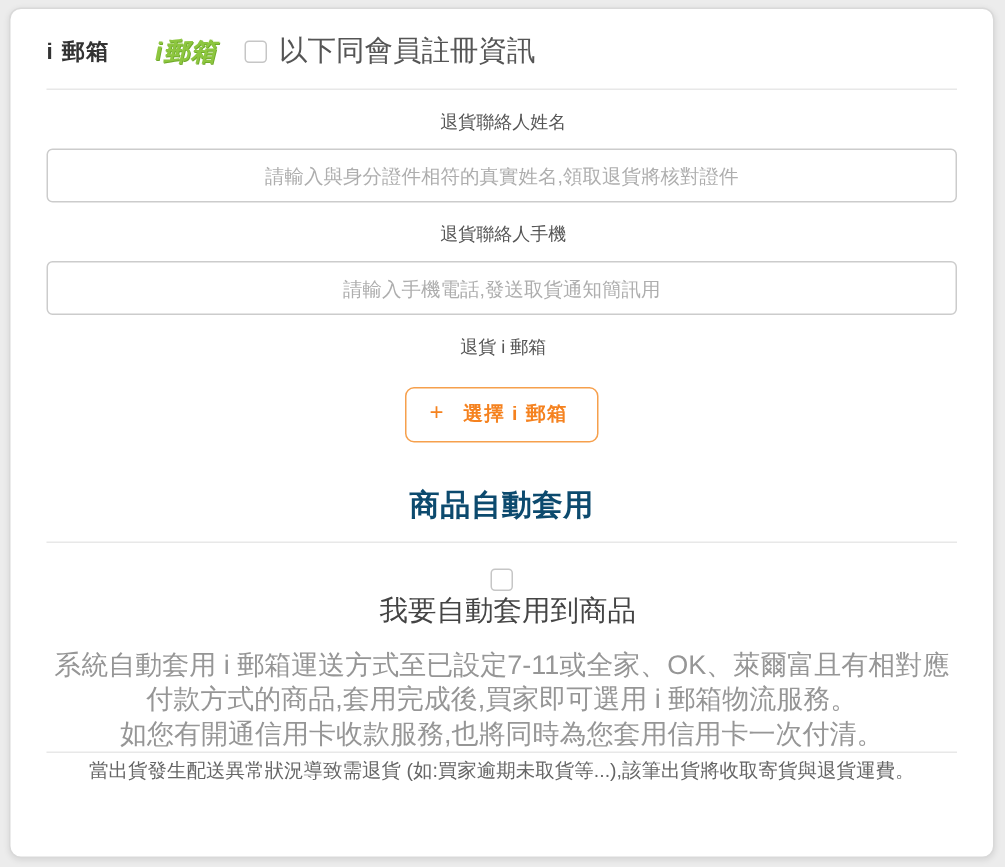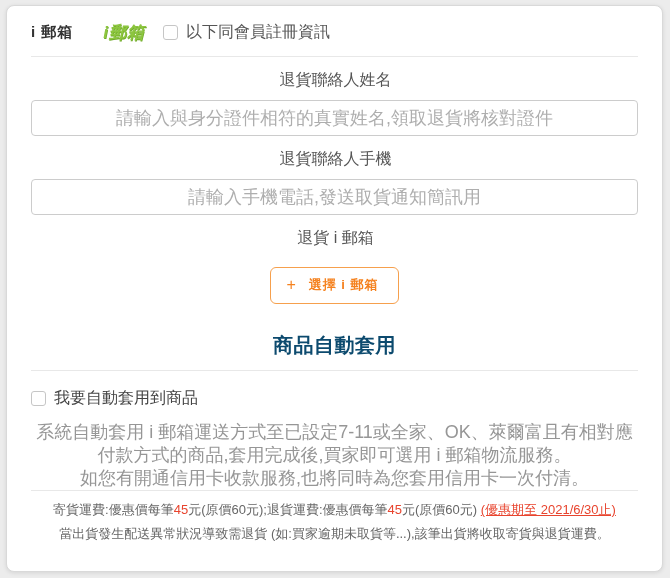--- a/index.html
+++ b/index.html
@@ -39,30 +39,30 @@
   .chk-row { display: flex; align-items: center; cursor: pointer; }
   .card-header .chk-row { margin-left: 18px; }
   .checkbox {
     width: 15px; height: 15px;
     border: 1px solid #c6c6c6;
     border-radius: 3px;
     background: #fff;
     display: inline-block;
     flex: 0 0 auto;
   }
-  .chk-label { margin-left: 8px; font-size: 16px; color: #555; }
+  .chk-label { margin-left: 8px; font-size: 19px; color: #555; }
   .divider { border: none; border-top: 1px solid #e8e8e8; margin: 0 24px; }
   .card-body { padding: 0 24px; flex: 1 1 auto; }
-  .field-label { font-size: 16px; color: #555; margin: 13px 0 9px 2px; }
+  .field-label { font-size: 12px; color: #555; margin: 13px 0 9px 2px; }
   .text-input {
     width: 100%; height: 36px;
     border: 1px solid #ccc;
     border-radius: 4px;
     padding: 0 12px;
-    font-size: 18px;
+    font-size: 13px;
     color: #000000;
     outline: none;
     background: #fff;
   }
   .text-input::placeholder { color: #aeaeae; }
   .input-wrap { margin-bottom: 13px; }
   .choose-btn {
     display: inline-flex;
     align-items: center;
     gap: 12px;
@@ -73,21 +73,21 @@
     border-radius: 6px;
     color: #f5821f;
     font-size: 13px;
     font-weight: bold;
     letter-spacing: 1px;
     cursor: pointer;
   }
   .plus-glyph { font-size: 16px; font-weight: normal; line-height: 1; }
   .section-heading { font-size: 20px; font-weight: bold; color: #0c4a6e; margin: 26px 0 11px 0; letter-spacing: 0.5px; }
   .section-divider { border: none; border-top: 1px solid #e8e8e8; }
-  .body-chk-row { margin: 17px 0 12px 0; }
+  .body-chk-row { margin: 17px 0 12px 0; flex-direction: column; }
   .body-chk-row .chk-label { color: #444; }
   .desc { font-size: 18px; color: #969696; line-height: 23px; }
   .fee-line { font-size: 13px; color: #666; line-height: 24px; margin-top: 7px; }
   .fee-note { font-size: 13px; color: #666; line-height: 24px; }
   .price-red { color: #e8442e; }
   .promo-red { color: #e8442e; text-decoration: underline; }
 </style>
 </head>
 <body>
 
@@ -127,18 +127,17 @@
     <label class="chk-row body-chk-row">
       <span class="checkbox"></span>
       <span class="chk-label">我要自動套用到商品</span>
     </label>
 
     <p class="desc">系統自動套用 i 郵箱運送方式至已設定7-11或全家、OK、萊爾富且有相對應付款方式的商品,套用完成後,買家即可選用 i 郵箱物流服務。</p>
     <p class="desc">如您有開通信用卡收款服務,也將同時為您套用信用卡一次付清。</p>
 
     <hr class="section-divider">
 
-    <p class="fee-line"><span>寄貨運費:優惠價每筆</span><span class="price-red">45</span><span>元(原價60元);</span><span>退貨運費:優惠價每筆</span><span class="price-red">45</span><span>元(原價60元) </span><span class="promo-red">(優惠期至 2021/6/30止)</span></p>
     <p class="fee-note">當出貨發生配送異常狀況導致需退貨 (如:買家逾期未取貨等...),該筆出貨將收取寄貨與退貨運費。</p>
 
   </div>
 
 </div>
 
 </body></html>

